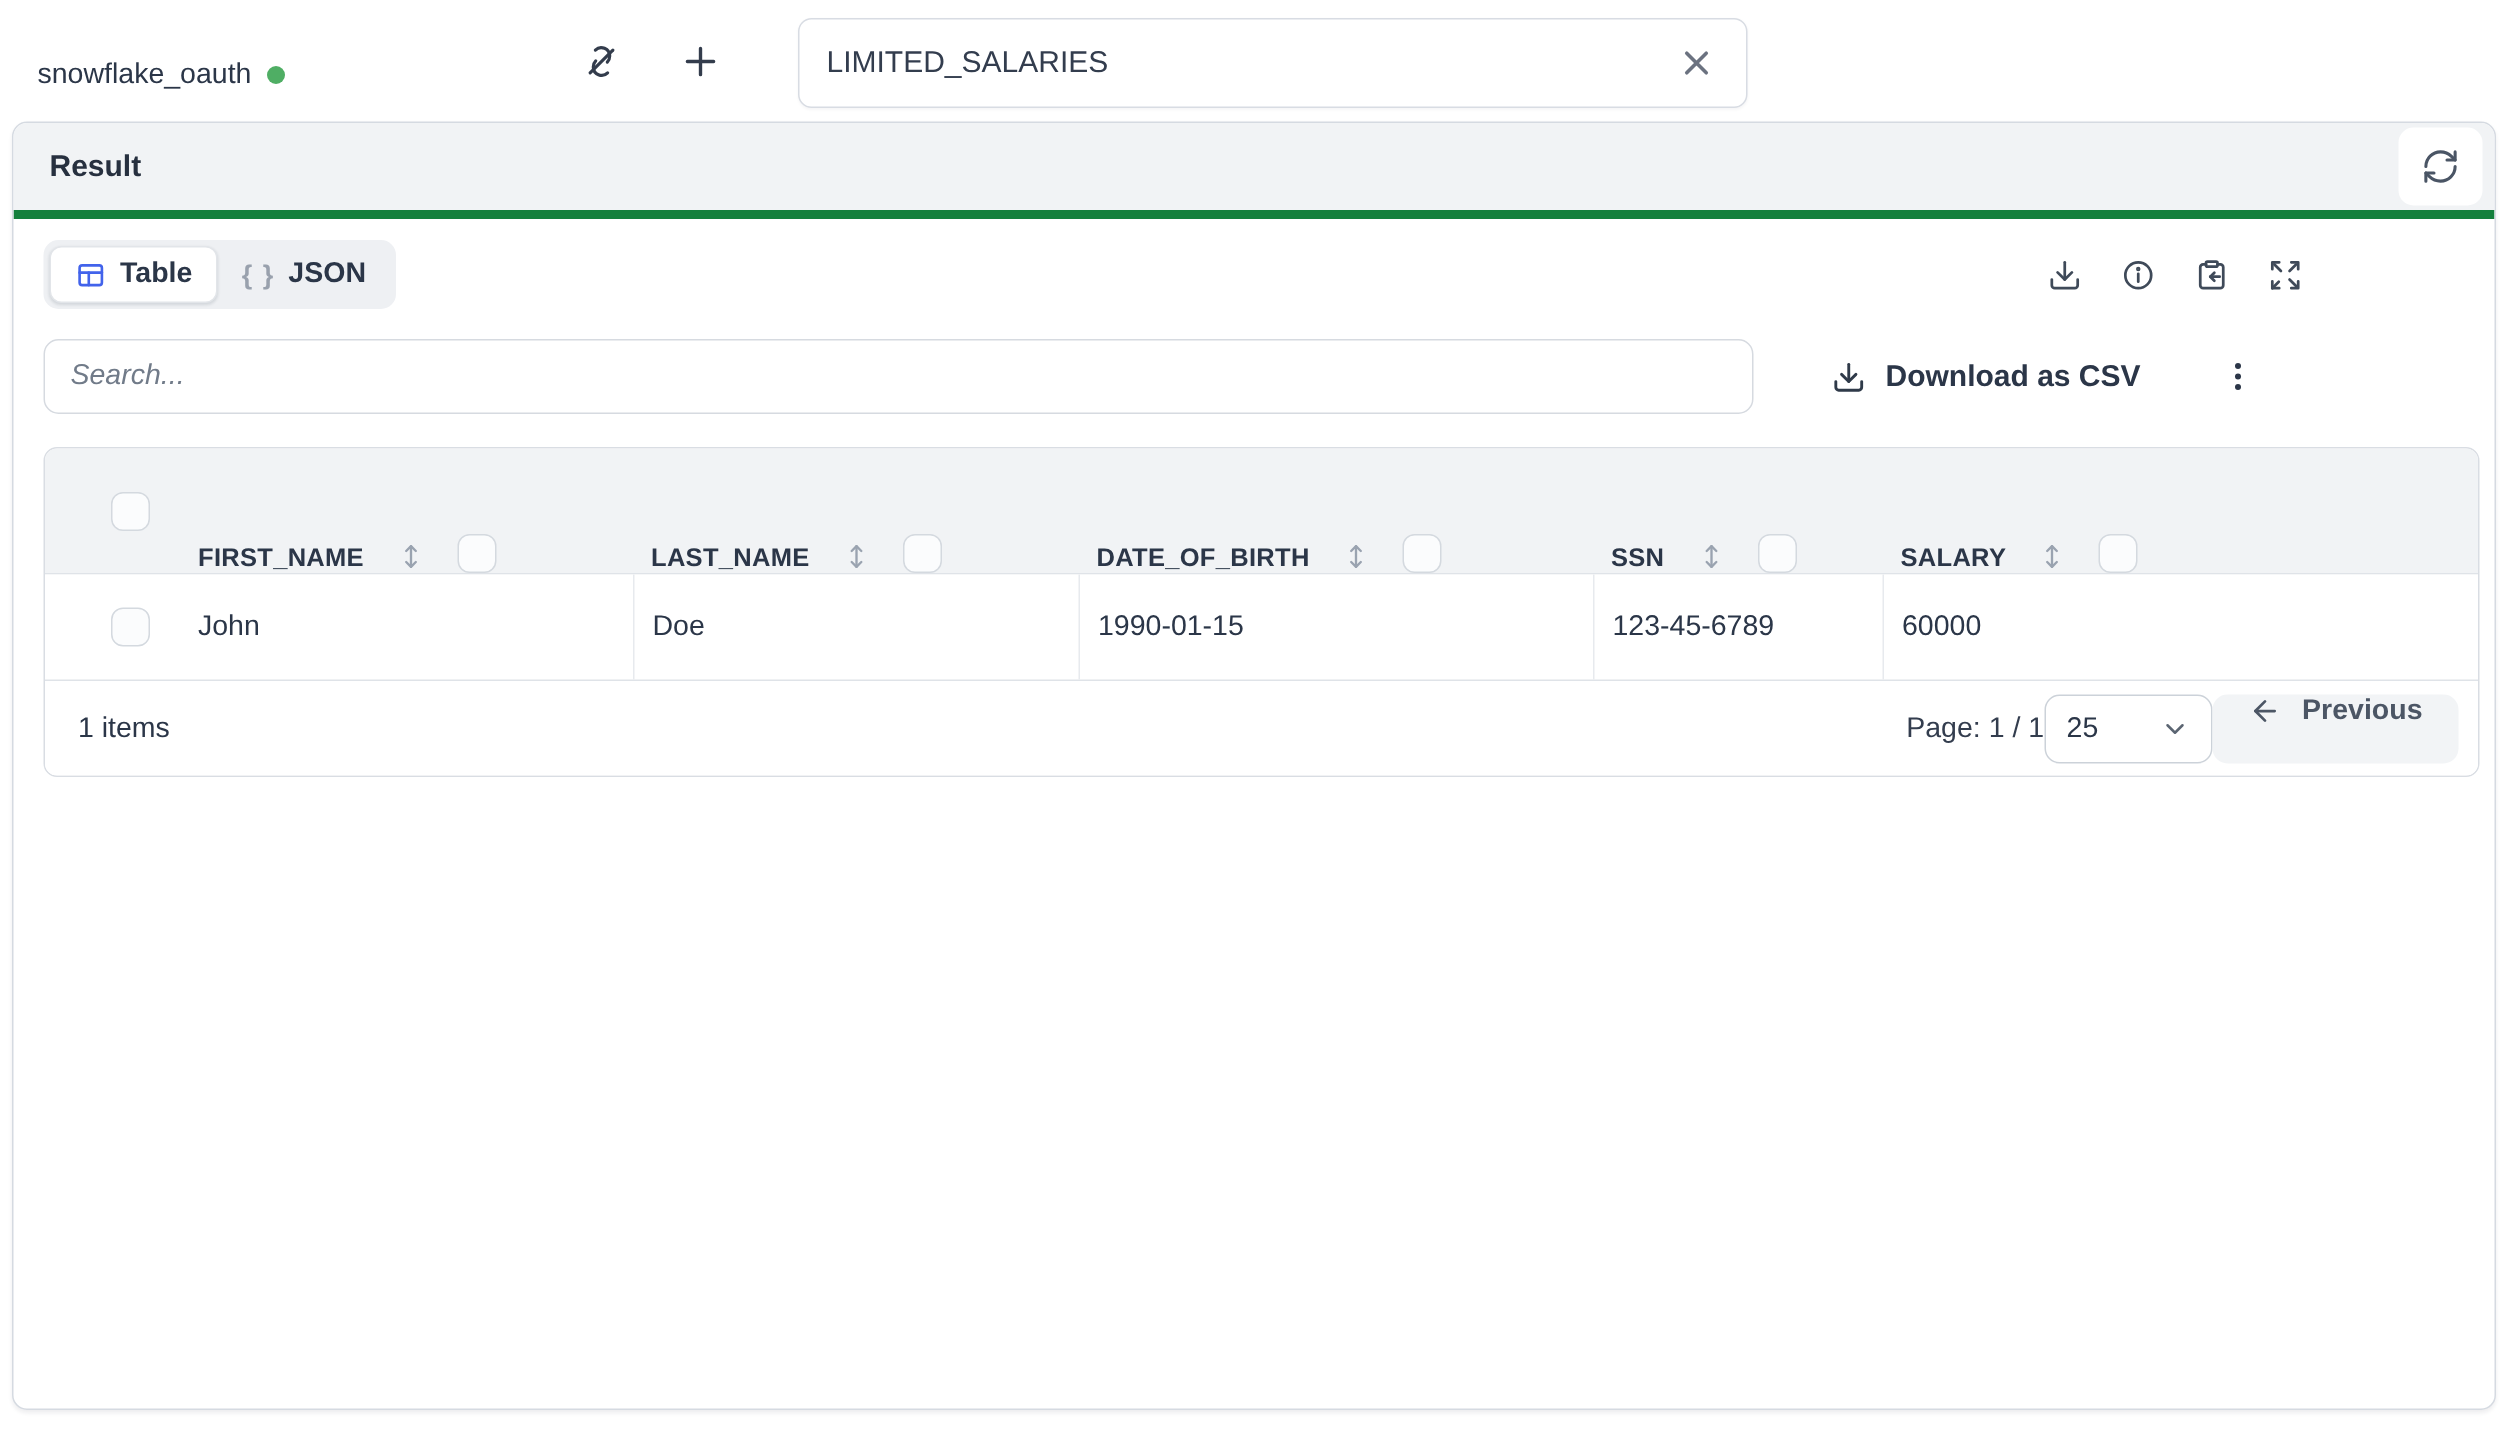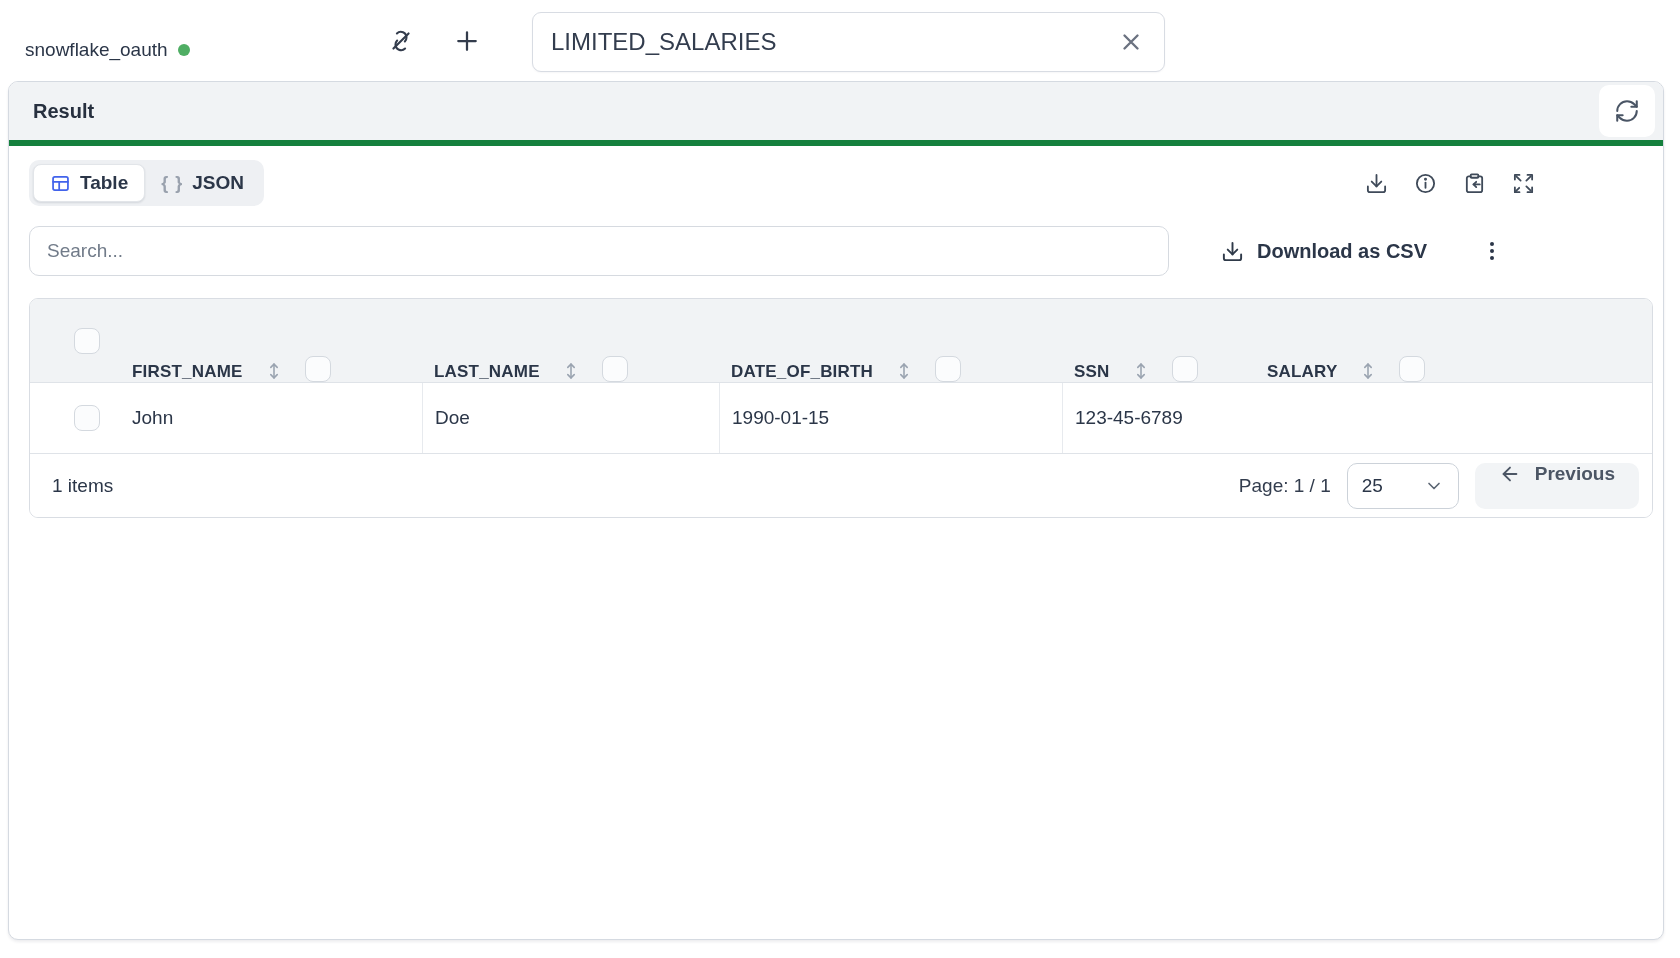--- a/index.html
+++ b/index.html
@@ -12,21 +12,21 @@
   .topbar { position:relative; height:80px; background:#fff; }
   .conn { position:absolute; left:25px; top:0; height:100px; display:flex; align-items:center; gap:10px; }
   .conn-name { font-size:19px; font-weight:500; color:#2b3648; }
   .conn-dot { width:12px; height:12px; border-radius:50%; background:#4fae64; }
   .icon-btn { background:none; border:none; cursor:pointer; color:#333c4c; display:flex; align-items:center; justify-content:center; }
   .unlink-btn { position:absolute; left:384px; top:26px; width:34px; height:30px; }
   .plus-btn { position:absolute; left:450px; top:26px; width:34px; height:30px; }
   .tab { position:absolute; left:532px; top:12px; width:633px; height:60px; background:#fff;
     border:1px solid #d8dce3; border-radius:9px; display:flex; align-items:center;
     padding:0 18px 0 18px; box-shadow:0 1px 2px rgba(20,30,50,0.04); }
-  .tab-title { font-size:24px; color:#333d4e; flex:1; }
+  .tab-title { font-size:20px; color:#333d4e; flex:1; }
   .tab-close { width:30px; height:30px; color:#6b7280; }
 
   
   .panel { position:absolute; left:8px; top:81px; width:1656px; height:859px; background:#fff;
     border:1px solid #d5dae1; border-radius:10px; box-shadow:0 2px 3px rgba(20,30,50,0.08); overflow:hidden; }
   .panel-header { height:64px; background:#f1f3f5; border-bottom:6px solid #15803d;
     display:flex; align-items:center; padding:0 8px 0 24px; }
   .panel-title { font-size:20px; font-weight:700; color:#27303f; }
   .refresh-btn { margin-left:auto; width:56px; height:52px; background:#fff; border:none; border-radius:10px;
     display:flex; align-items:center; justify-content:center; color:#4a5565; cursor:pointer; }
@@ -41,21 +41,21 @@
     font-family:"Liberation Sans","DejaVu Sans",sans-serif; }
   .seg.active { background:#fff; border:1px solid #e2e5e9; box-shadow:0 1px 2px rgba(20,30,50,0.12); }
   .braces { color:#99a1ad; font-weight:700; font-size:18px; letter-spacing:1px; }
   .row1-icons { margin-left:auto; margin-right:108px; display:flex; align-items:center; gap:25px; color:#3f4a59; }
   .row1-icons .icon-btn { width:24px; height:24px; color:#3f4a59; }
 
   
   .row2 { display:flex; align-items:center; margin-top:20px; }
   .search-input { width:1140px; height:50px; border:1px solid #d6dae0; border-radius:10px;
     padding:0 17px; font-size:19px; color:#2b3648; outline:none; background:#fff;
-    font-family:"Liberation Sans","DejaVu Sans",sans-serif; }
+    font-family:"Liberation Sans","DejaVu Sans",sans-serif;font-style:italic; }
   .search-input::placeholder { color:#717b89; }
   .csv-btn { margin-left:52px; display:flex; align-items:center; gap:13px; background:none; border:none;
     cursor:pointer; font-size:20px; font-weight:700; color:#2b3648;
     font-family:"Liberation Sans","DejaVu Sans",sans-serif; }
   .csv-btn svg { color:#2f3a49; }
   .kebab-btn { margin-left:52px; width:26px; height:26px; color:#2b3648; }
 
   
   .tbl { margin-top:22px; width:1624px; border:1px solid #d9dde3; border-radius:9px; overflow:hidden; background:#fff; }
   .tr { display:grid; grid-template-columns:90px 302px 297px 343px 193px 1fr; }
@@ -63,21 +63,21 @@
   .th { display:flex; align-items:flex-end; gap:20px; padding-left:12px; }
   .th-label { font-size:17px; font-weight:700; color:#2b3648; letter-spacing:0.2px; }
   .sort-icon { color:#9aa3b0; cursor:pointer; }
   .checkbox { width:26px; height:26px; border:1.5px solid #d4d9df; border-radius:8px; background:#fbfcfd; cursor:pointer; }
   .check-cell { display:flex; align-items:center; justify-content:center; padding-left:24px; }
   .tbody-row { height:70px; background:#fff; }
   .td { display:flex; align-items:center; padding-left:12px; font-size:19px; color:#2b3648; border-left:1px solid #e7eaee; }
   .td.no-border { border-left:none; }
   .tfoot { height:64px; border-top:1px solid #dfe3e8; display:flex; align-items:center; padding:0 13px 0 22px; background:#fff; }
   .items-count { font-size:19px; color:#2b3648; }
-  .pager { margin-left:auto; display:flex; align-items:center; gap:16px; }
+  .pager { margin-left:auto; display:flex; align-items:center; }
   .page-label { font-size:19px; color:#333d4e; }
   .page-size { width:112px; height:46px; border:1px solid #ccd2d9; border-radius:10px; background:#fff;
     display:flex; align-items:center; justify-content:space-between; padding:0 14px; cursor:pointer; }
   .page-size-value { font-size:19px; color:#2b3648; }
   .page-size .chev { color:#5b6572; }
   .prev-btn { height:46px; background:#f2f4f6; border:none; border-radius:10px; padding:0 24px;
     display:flex; align-items:flex-start; gap:14px; cursor:pointer; font-size:19px; font-weight:600; color:#4c5665;
     font-family:"Liberation Sans","DejaVu Sans",sans-serif; }
   .prev-btn svg { color:#4c5665; }
 </style>
@@ -292,20 +292,21 @@
       </div>
 
       <div class="tr tbody-row">
         <div class="check-cell">
           <span class="checkbox"></span>
         </div>
         <div class="td no-border">John</div>
         <div class="td">Doe</div>
         <div class="td">1990-01-15</div>
         <div class="td">123-45-6789</div>
+        <div class="td">60000</div>
       </div>
 
       <div class="tfoot">
         <span class="items-count">1 items</span>
         <div class="pager">
           <span class="page-label">Page: 1 / 1</span>
           <div class="page-size">
             <span class="page-size-value">25</span>
             <span class="chev">
               <svg width="20" height="20" viewBox="0 0 24 24" fill="none" stroke="currentColor" stroke-width="2" stroke-linecap="round" stroke-linejoin="round">

